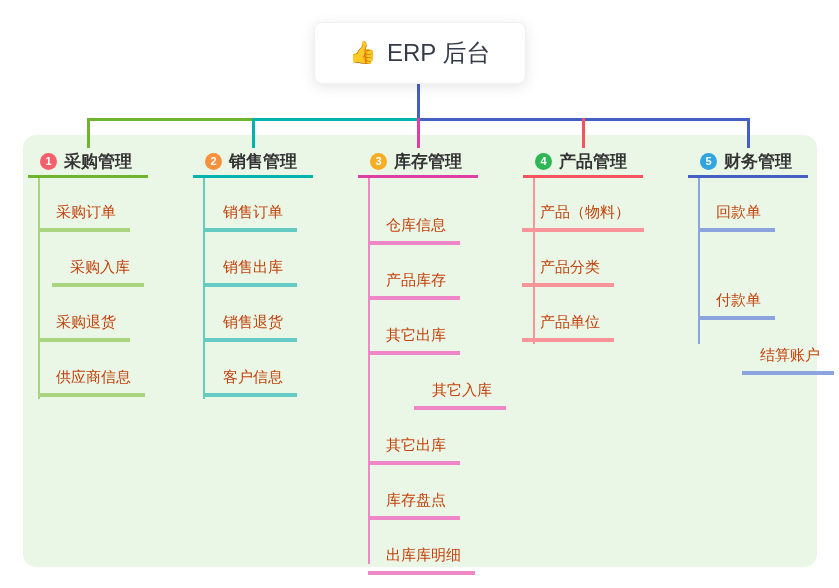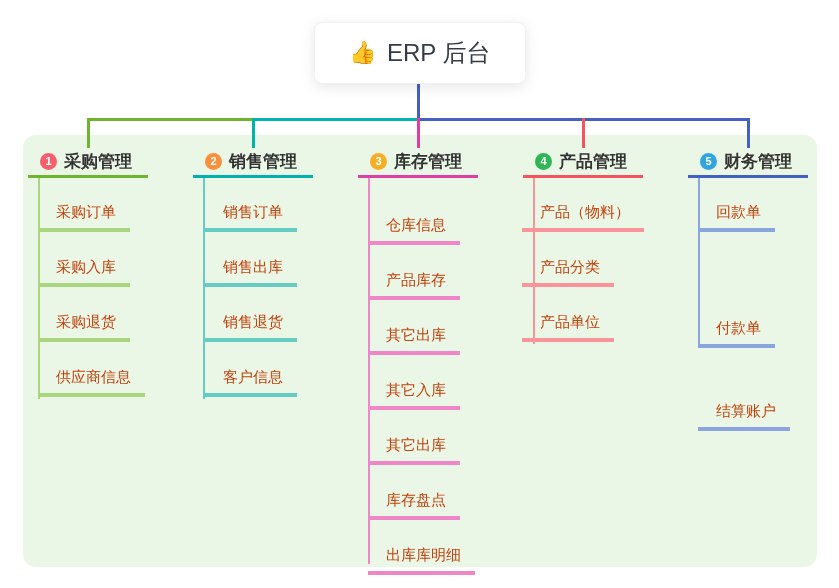--- a/index.html
+++ b/index.html
@@ -63,21 +63,21 @@
     <span class="root-icon">👍</span>
     <span class="root-label">ERP 后台</span>
   </div>
   <div id="branches">
       <div class="branch-header" style="left: 28px; top: 148px; border-bottom-color: rgb(111, 180, 46);">
         <span class="badge" style="background: rgb(248, 95, 109);">1</span>
         <span class="branch-title">采购管理</span>
       </div>
       <div class="sub-list" style="left: 38px; top: 177px;">
         <div class="sub-item" style="border-bottom-color: rgb(168, 213, 126);">采购订单</div>
-        <div class="sub-item" style="border-bottom-color: rgb(168, 213, 126);">采购入库</div>
+        <div class="sub-item" style="border-bottom-color: rgb(168, 213, 126); margin-left: 14px;">采购入库</div>
         <div class="sub-item" style="border-bottom-color: rgb(168, 213, 126);">采购退货</div>
         <div class="sub-item" style="border-bottom-color: rgb(168, 213, 126);">供应商信息</div>
       </div>
       <div class="branch-header" style="left: 193px; top: 148px; border-bottom-color: rgb(0, 179, 171);">
         <span class="badge" style="background: rgb(249, 144, 62);">2</span>
         <span class="branch-title">销售管理</span>
       </div>
       <div class="sub-list" style="left: 205px; top: 177px;">
         <div class="sub-item" style="border-bottom-color: rgb(102, 203, 195);">销售订单</div>
         <div class="sub-item" style="border-bottom-color: rgb(102, 203, 195);">销售出库</div>
@@ -85,37 +85,37 @@
         <div class="sub-item" style="border-bottom-color: rgb(102, 203, 195);">客户信息</div>
       </div>
       <div class="branch-header" style="left: 358px; top: 148px; border-bottom-color: rgb(223, 63, 162);">
         <span class="badge" style="background: rgb(246, 174, 38);">3</span>
         <span class="branch-title">库存管理</span>
       </div>
       <div class="sub-list" style="left: 368px; top: 190px;">
         <div class="sub-item" style="border-bottom-color: rgb(239, 134, 200);">仓库信息</div>
         <div class="sub-item" style="border-bottom-color: rgb(239, 134, 200);">产品库存</div>
         <div class="sub-item" style="border-bottom-color: rgb(239, 134, 200);">其它出库</div>
-        <div class="sub-item" style="border-bottom-color: rgb(239, 134, 200);">其它入库</div>
+        <div class="sub-item" style="border-bottom-color: rgb(239, 134, 200); margin-left: 46px;">其它入库</div>
         <div class="sub-item" style="border-bottom-color: rgb(239, 134, 200);">其它出库</div>
         <div class="sub-item" style="border-bottom-color: rgb(239, 134, 200);">库存盘点</div>
         <div class="sub-item" style="border-bottom-color: rgb(239, 134, 200);">出库库明细</div>
       </div>
       <div class="branch-header" style="left: 523px; top: 148px; border-bottom-color: rgb(245, 83, 93);">
         <span class="badge" style="background: rgb(46, 183, 84);">4</span>
         <span class="branch-title">产品管理</span>
       </div>
       <div class="sub-list" style="left: 522px; top: 177px;">
         <div class="sub-item" style="border-bottom-color: rgb(249, 148, 155);">产品（物料）</div>
         <div class="sub-item" style="border-bottom-color: rgb(249, 148, 155);">产品分类</div>
         <div class="sub-item" style="border-bottom-color: rgb(249, 148, 155);">产品单位</div>
       </div>
       <div class="branch-header" style="left: 688px; top: 148px; border-bottom-color: rgb(69, 96, 196);">
         <span class="badge" style="background: rgb(48, 165, 223);">5</span>
         <span class="branch-title">财务管理</span>
       </div>
-      <div class="sub-list" style="left: 698px; top: 177px; gap: 28px;">
+      <div class="sub-list" style="left: 698px; top: 177px;">
         <div class="sub-item" style="border-bottom-color: rgb(140, 164, 221);">回款单</div>
         <div class="sub-item" style="border-bottom-color: rgb(140, 164, 221); margin-top: 33px;">付款单</div>
-        <div class="sub-item" style="border-bottom-color: rgb(140, 164, 221);">结算账户</div>
+        <div class="sub-item" style="border-bottom-color: rgb(140, 164, 221); margin-left: 44px;">结算账户</div>
       </div>
     </div>
 </div>
 
 </body></html>

